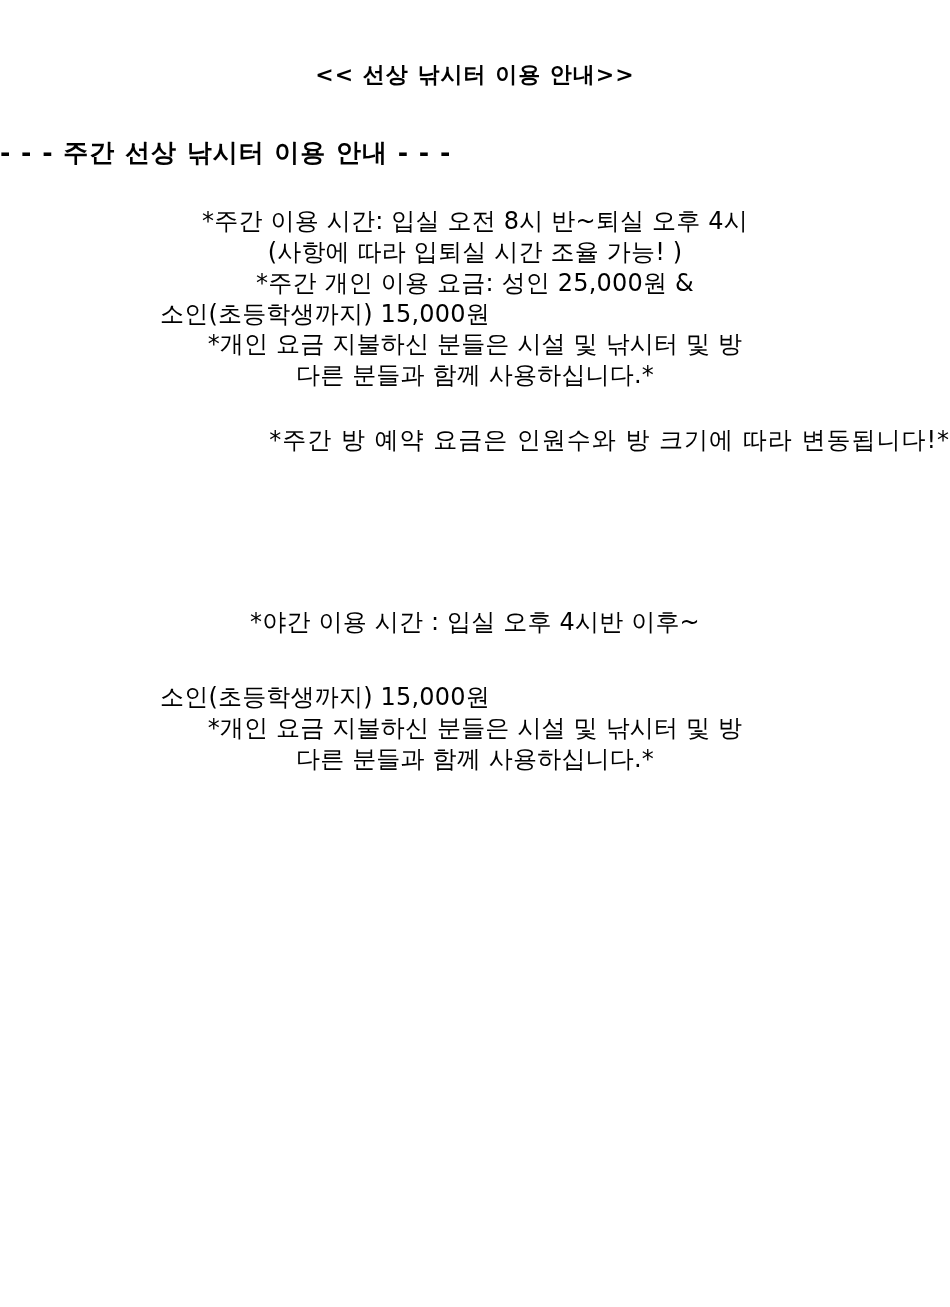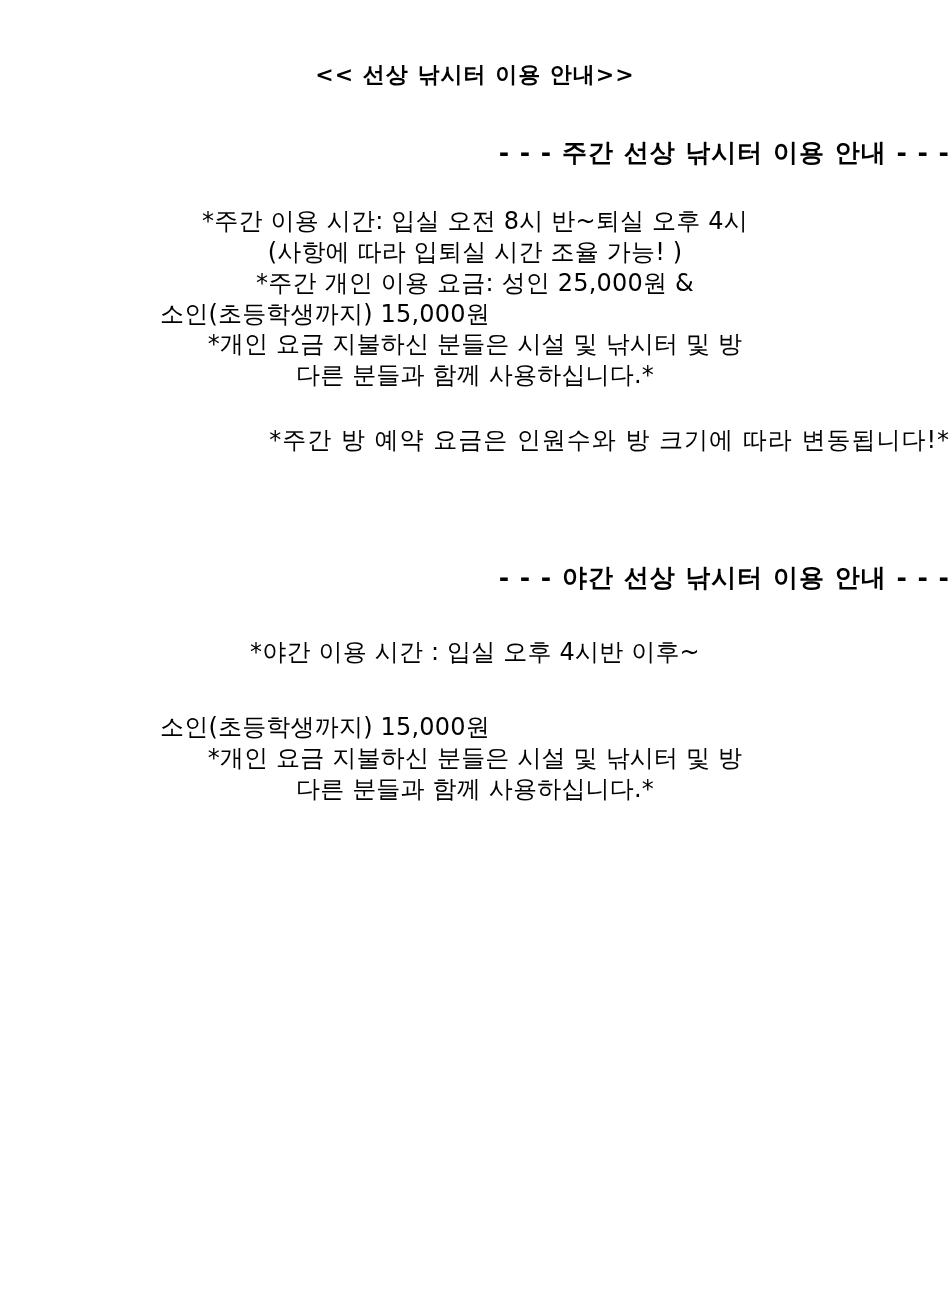--- a/index.html
+++ b/index.html
@@ -26,21 +26,21 @@
     font-size: 22px;
     font-weight: bold;
     letter-spacing: 1px;
     margin-top: 62px;
     line-height: 1.2;
   }
   .section {
     margin: 0;
   }
   .section-heading {
-    text-align: right;
+    text-align: left;
     font-size: 25px;
     font-weight: bold;
     letter-spacing: 1px;
     line-height: 1.2;
   }
   .line {
     font-size: 24px;
     font-weight: normal;
     line-height: 1.28;
     letter-spacing: 0.2px;
@@ -84,21 +84,20 @@
     <div class="line center">다른 분들과 함께 사용하십니다.*</div>
 
     <div class="gap-3"></div>
 
     <div class="line wide">*주간 방 예약 요금은 인원수와 방 크기에 따라 변동됩니다!*</div>
   </div>
 
   <div class="gap-big"></div>
 
   <div class="section">
-    <div class="section-heading">- - -  야간 선상 낚시터 이용 안내  - - -</div>
 
     <div class="gap-mid"></div>
 
     <div class="line center">*야간 이용 시간 : 입실 오후 4시반 이후~</div>
 
     <div class="gap-mid"></div>
 
     <div class="line right-ind">소인(초등학생까지) 15,000원</div>
     <div class="line center">*개인 요금 지불하신 분들은 시설 및 낚시터 및 방</div>
     <div class="line center">다른 분들과 함께 사용하십니다.*</div>

